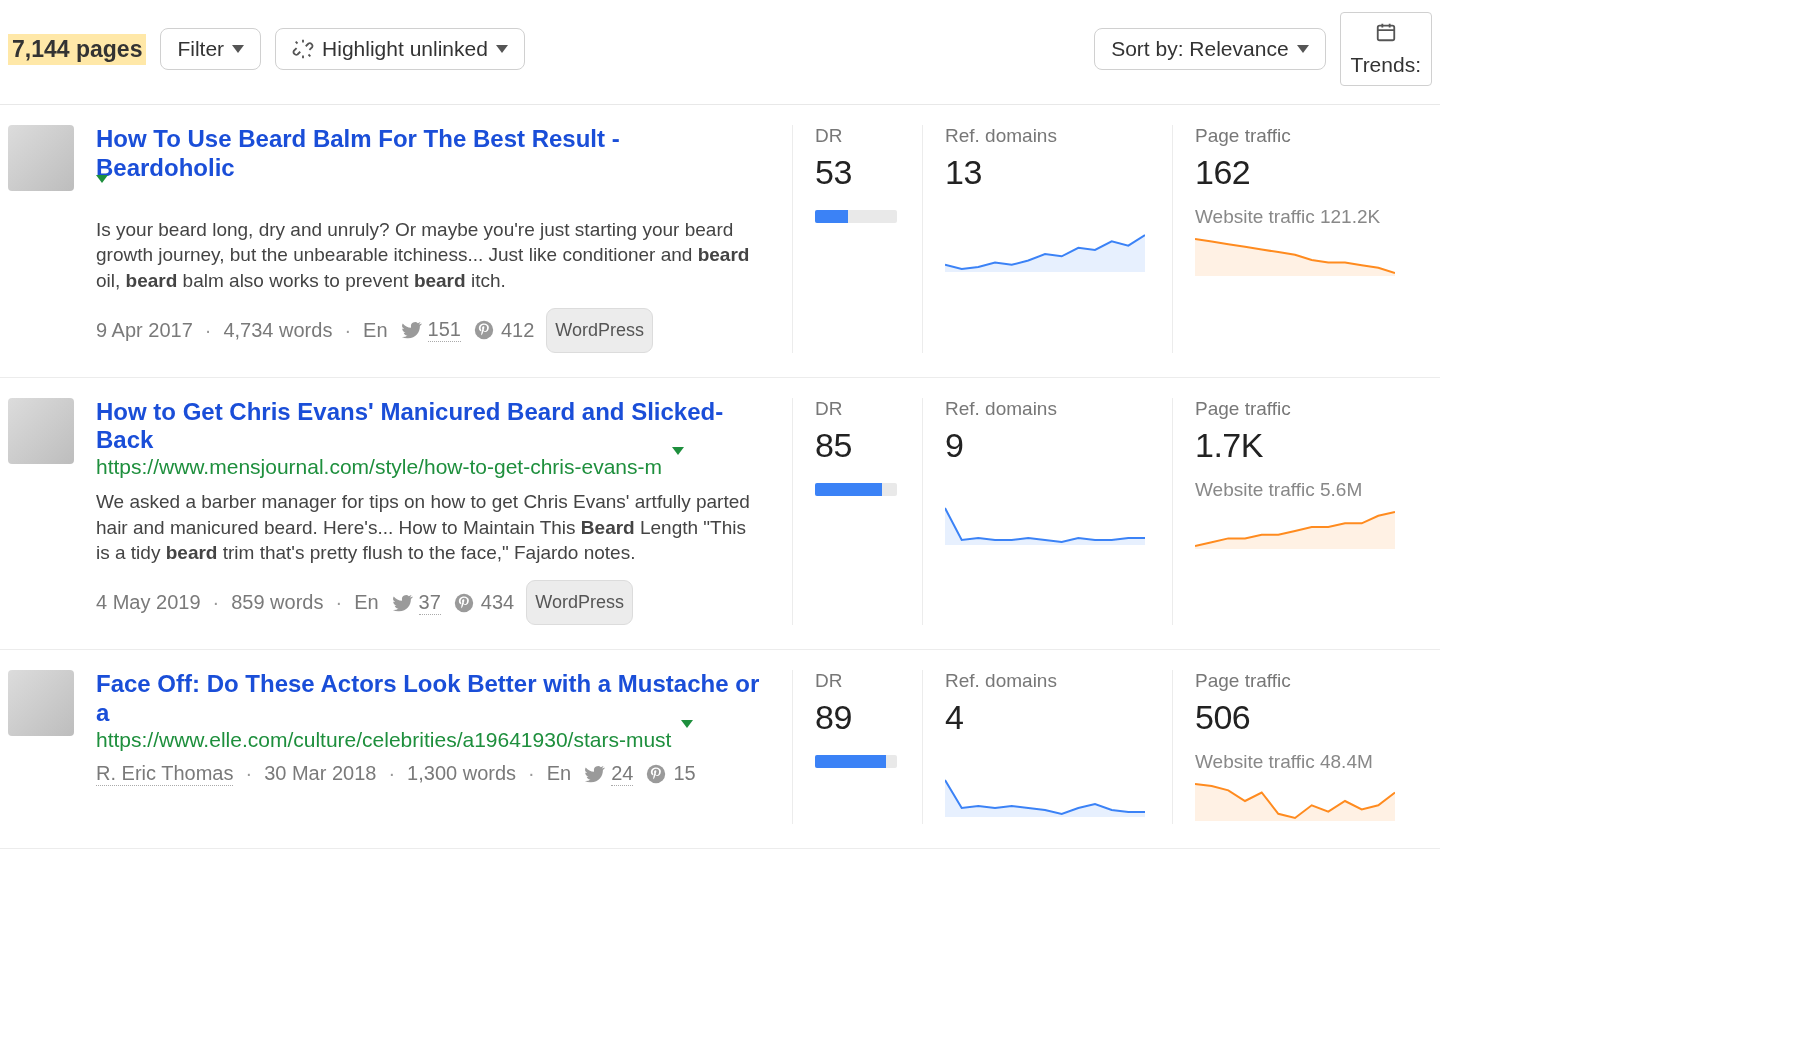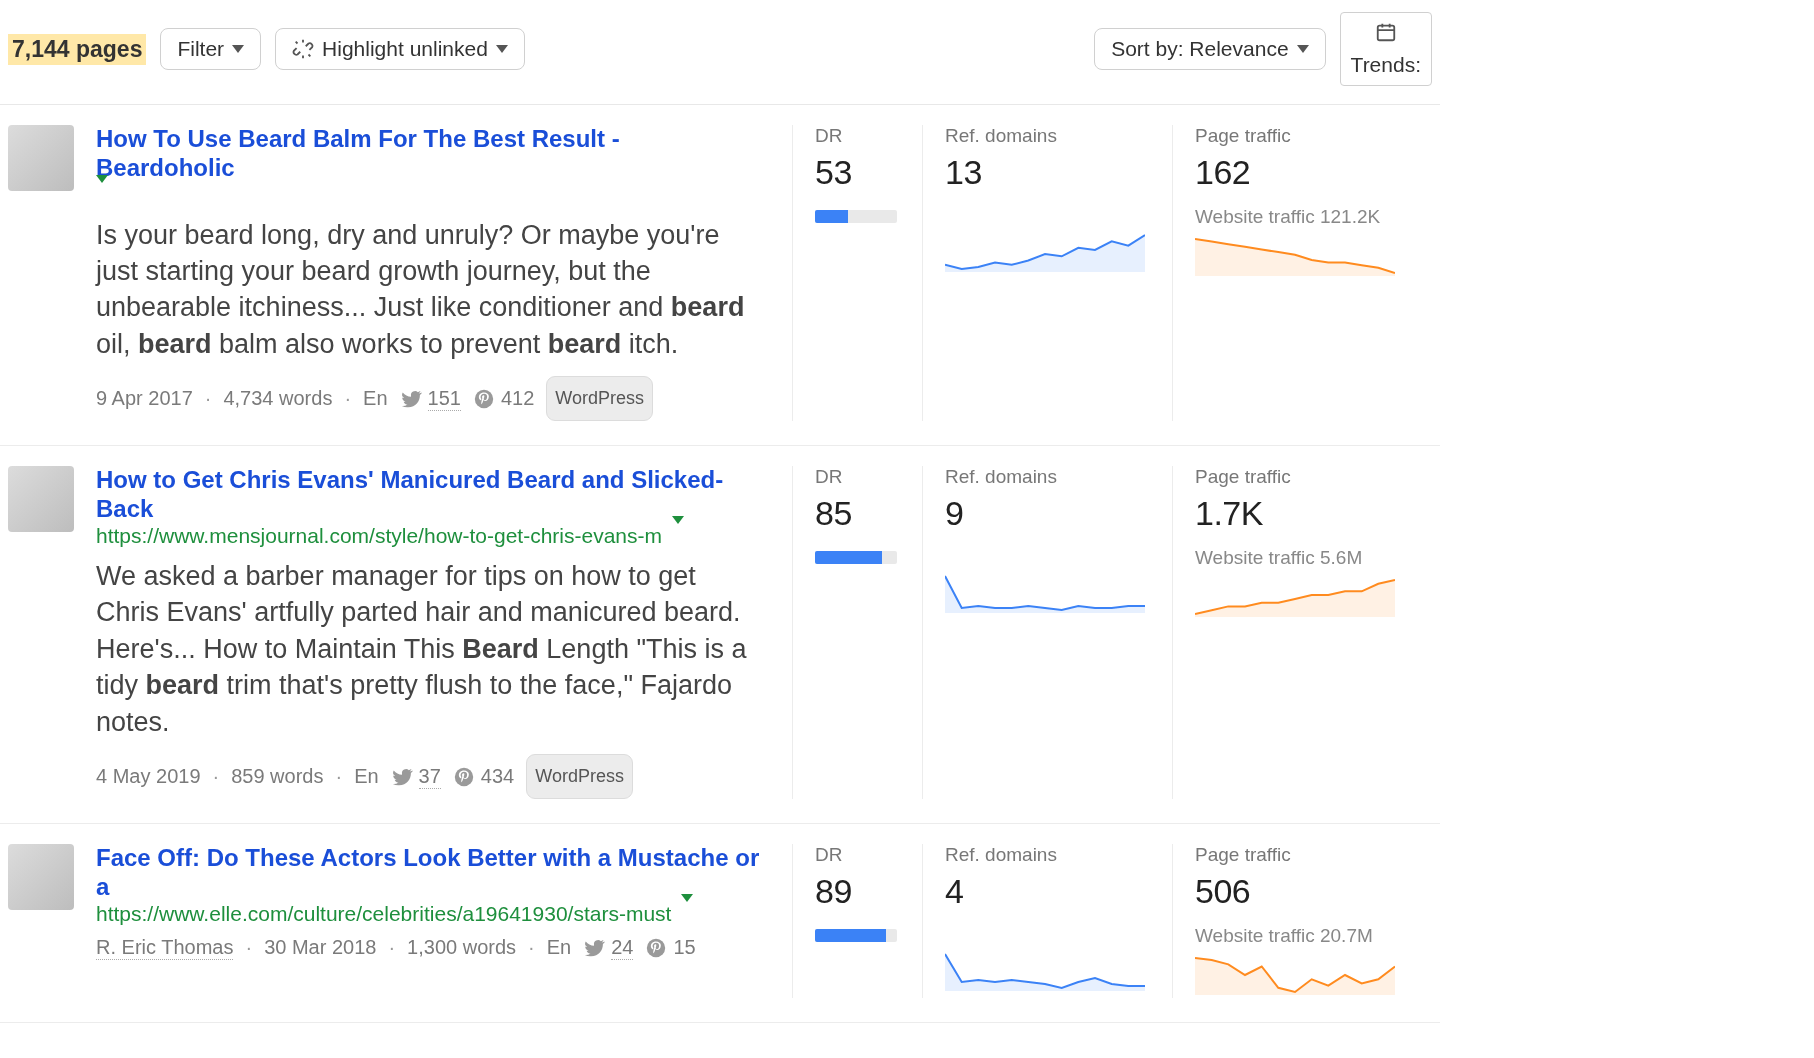--- a/index.html
+++ b/index.html
@@ -89,21 +89,21 @@
   .url-line {
     display: flex;
     align-items: center;
     gap: 10px;
     color: #1e8f3d;
     font-size: 21px;
     margin-bottom: 10px;
   }
   .url-line .caret { border-top-color: #1e8f3d; }
   .snippet {
-    font-size: 27px;
+    font-size: 19px;
     color: #444;
     line-height: 1.35;
     margin-bottom: 14px;
   }
   .snippet b { font-weight: 700; }
   .meta {
     display: flex;
     align-items: center;
     gap: 12px;
     color: #7a7a7a;
@@ -314,19 +314,19 @@
           <div class="col-label">DR</div>
           <div class="col-value">89</div>
           <div class="dr-bar">
             <div style="width: 86%;"></div>
           </div>
         </div>
         <div class="col ref"><div class="col-label">Ref. domains</div><div class="col-value">4</div><svg width="200" height="40" class="spark">
             <path d="M0.0 3.0 L16.7 31.0 L33.3 29.0 L50.0 31.0 L66.7 29.0 L83.3 31.0 L100.0 33.0 L116.7 37.0 L133.3 31.0 L150.0 27.0 L166.7 33.0 L183.3 35.0 L200.0 35.0 L200 40 L0 40 Z" fill="rgba(59,130,246,0.12)" stroke="none"></path>
             <path d="M0.0 3.0 L16.7 31.0 L33.3 29.0 L50.0 31.0 L66.7 29.0 L83.3 31.0 L100.0 33.0 L116.7 37.0 L133.3 31.0 L150.0 27.0 L166.7 33.0 L183.3 35.0 L200.0 35.0 " fill="none" stroke="#3b82f6" stroke-width="2"></path>
           </svg></div>
-        <div class="col traffic"><div class="col-label">Page traffic</div><div class="col-value">506</div><div class="sub-traffic"><span>Website traffic </span><span>20.7M</span></div><svg width="200" height="40" class="spark orange">
+        <div class="col traffic"><div class="col-label">Page traffic</div><div class="col-value">506</div><div class="sub-traffic"><span>Website traffic </span><span>48.4M</span></div><svg width="200" height="40" class="spark orange">
             <path d="M0.0 3.0 L16.7 5.1 L33.3 9.4 L50.0 20.0 L66.7 11.5 L83.3 32.8 L100.0 37.0 L116.7 24.3 L133.3 30.6 L150.0 20.0 L166.7 28.5 L183.3 24.3 L200.0 11.5 L200 40 L0 40 Z" fill="rgba(255,139,31,0.12)" stroke="none"></path>
             <path d="M0.0 3.0 L16.7 5.1 L33.3 9.4 L50.0 20.0 L66.7 11.5 L83.3 32.8 L100.0 37.0 L116.7 24.3 L133.3 30.6 L150.0 20.0 L166.7 28.5 L183.3 24.3 L200.0 11.5 " fill="none" stroke="#ff8b1f" stroke-width="2"></path>
           </svg></div>
       </div>
     </div>
   </div>
 
 </body></html>

